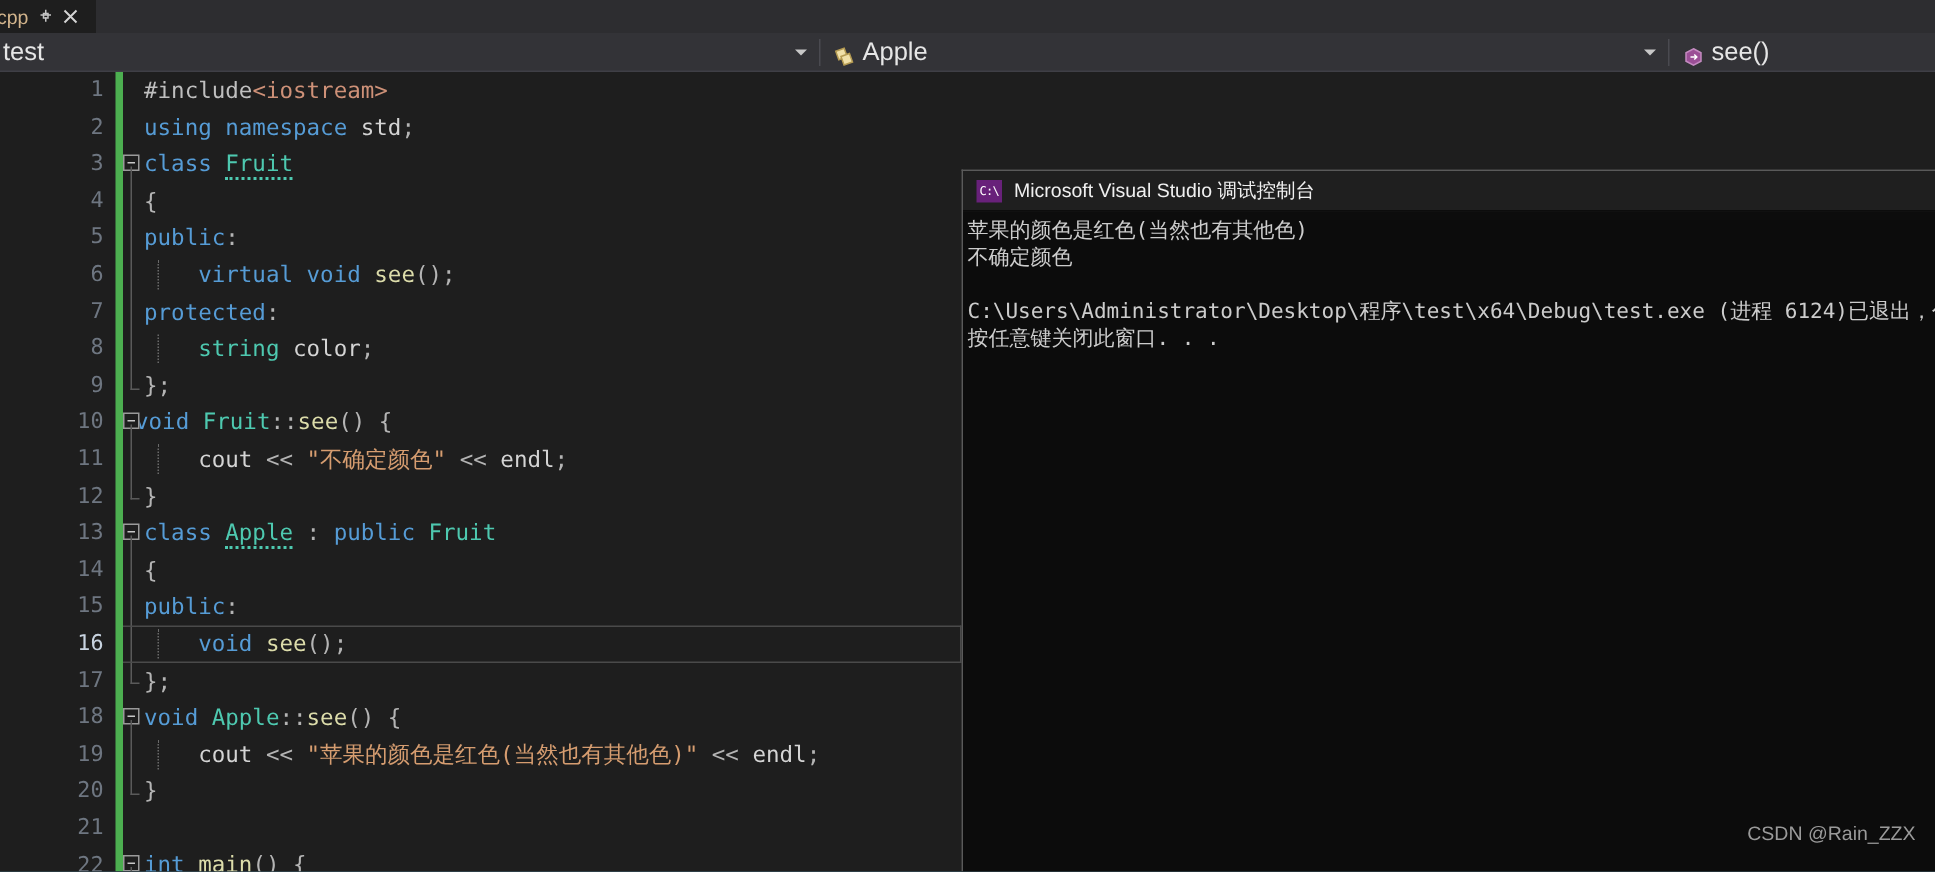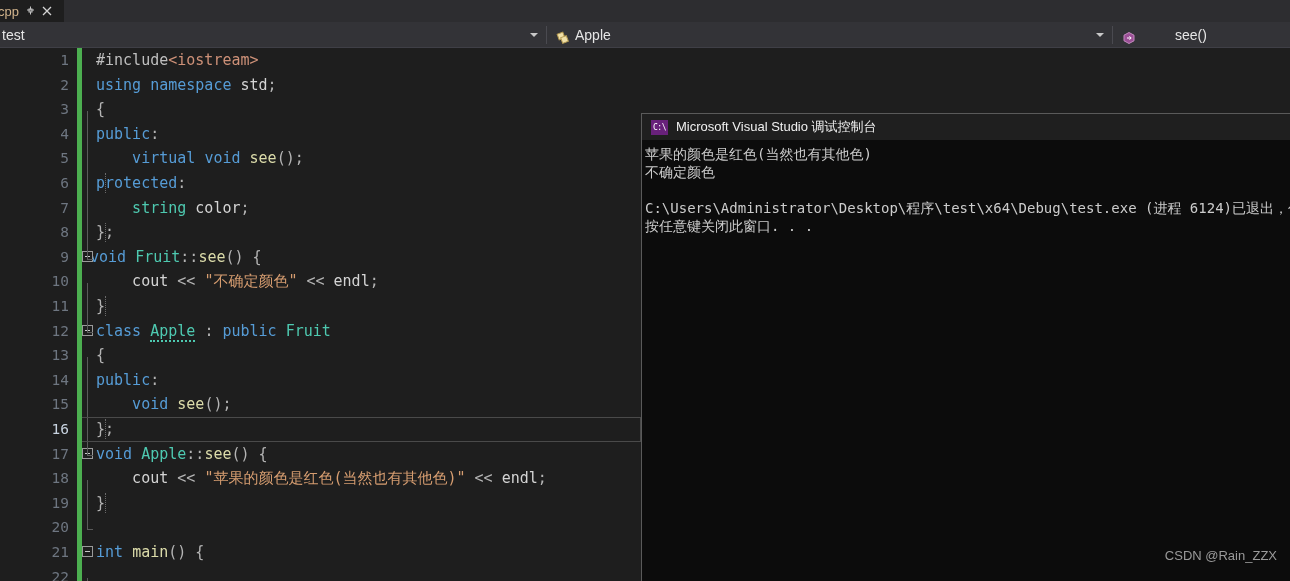--- a/index.html
+++ b/index.html
@@ -39,26 +39,26 @@
 
   
   .navbar {
     position:absolute; left:0; top:22px; width:1290px; height:26px;
     background:#333337;
     border-bottom:1px solid #3f3f46;
     display:flex; align-items:center;
   }
   .nav-combo {
     height:26px; display:flex; align-items:center;
-    position:relative; font-size:14px; color:#e6e6e6;
+    position:relative; font-size:17px; color:#e6e6e6;
     padding:0 6px;
   }
   .nav-combo.proj { width:546px; padding-left:2px; }
   .nav-combo.cls  { width:565px; padding-left:8px; }
-  .nav-combo.mem  { flex:1; padding-left:8px;gap:34px; }
+  .nav-combo.mem  { flex:1; padding-left:8px; }
   .nav-combo .caret {
     position:absolute; right:8px; top:50%; transform:translateY(-50%);
     width:0; height:0;
     border-left:4px solid transparent; border-right:4px solid transparent;
     border-top:4px solid #c8c8c8;
   }
   .nav-sep {
     width:1px; height:18px; background:#4a4a50;
   }
   .nav-text { white-space:nowrap; }
@@ -253,20 +253,21 @@
         <div class="lnum" style="top: 418.2px;">18</div>
         <div class="lnum" style="top: 442.8px;">19</div>
         <div class="lnum" style="top: 467.4px; text-align: right;">20</div>
         <div class="lnum" style="top: 492px;">21</div>
         <div class="lnum" style="top: 516.6px;">22</div>
       </div>
     <div class="changebar"></div>
     <div class="code-area">
         <div class="line"><span style="margin-left: 14px;"><span class="pp">#include</span><span class="inc">&lt;iostream&gt;</span></span></div>
         <div class="line"><span style="margin-left: 14px;"><span class="k">using</span><span class="p"> </span><span class="k">namespace</span><span class="p"> </span><span class="id">std</span><span class="op">;</span></span></div>
+        <div class="line"><span class="fold"></span><span style="margin-left: 14px;"><span class="k">class</span><span class="p"> </span><span class="t squig">Fruit</span></span></div>
         <div class="line"><span style="margin-left: 14px;"><span class="op">{</span></span></div>
         <div class="line"><span style="margin-left: 14px;"><span class="k">public</span><span class="op">:</span></span></div>
         <div class="line"><span style="margin-left: 14px;"><span class="k">    virtual</span><span class="p"> </span><span class="k">void</span><span class="p"> </span><span class="f">see</span><span class="op">();</span></span></div>
         <div class="line"><span style="margin-left: 14px;"><span class="k">protected</span><span class="op">:</span></span></div>
         <div class="line"><span style="margin-left: 14px;"><span class="t">    string</span><span class="p"> </span><span class="id">color</span><span class="op">;</span></span></div>
         <div class="line"><span style="margin-left: 14px;"><span class="op">};</span></span></div>
         <div class="line"><span class="fold"></span><span style="margin-left: 8px;"><span class="k">void</span><span class="p"> </span><span class="t">Fruit</span><span class="op">::</span><span class="f">see</span><span class="op">() {</span></span></div>
         <div class="line"><span style="margin-left: 14px;"><span class="id">    cout</span><span class="p"> </span><span class="op">&lt;&lt;</span><span class="p"> </span><span class="s">"不确定颜色"</span><span class="p"> </span><span class="op">&lt;&lt;</span><span class="p"> </span><span class="id">endl</span><span class="op">;</span></span></div>
         <div class="line"><span style="margin-left: 14px;"><span class="op">}</span></span></div>
         <div class="line"><span class="fold"></span><span style="margin-left: 14px;"><span class="k">class</span><span class="p"> </span><span class="t squig">Apple</span><span class="p"> </span><span class="op">:</span><span class="p"> </span><span class="k">public</span><span class="p"> </span><span class="t">Fruit</span></span></div>

